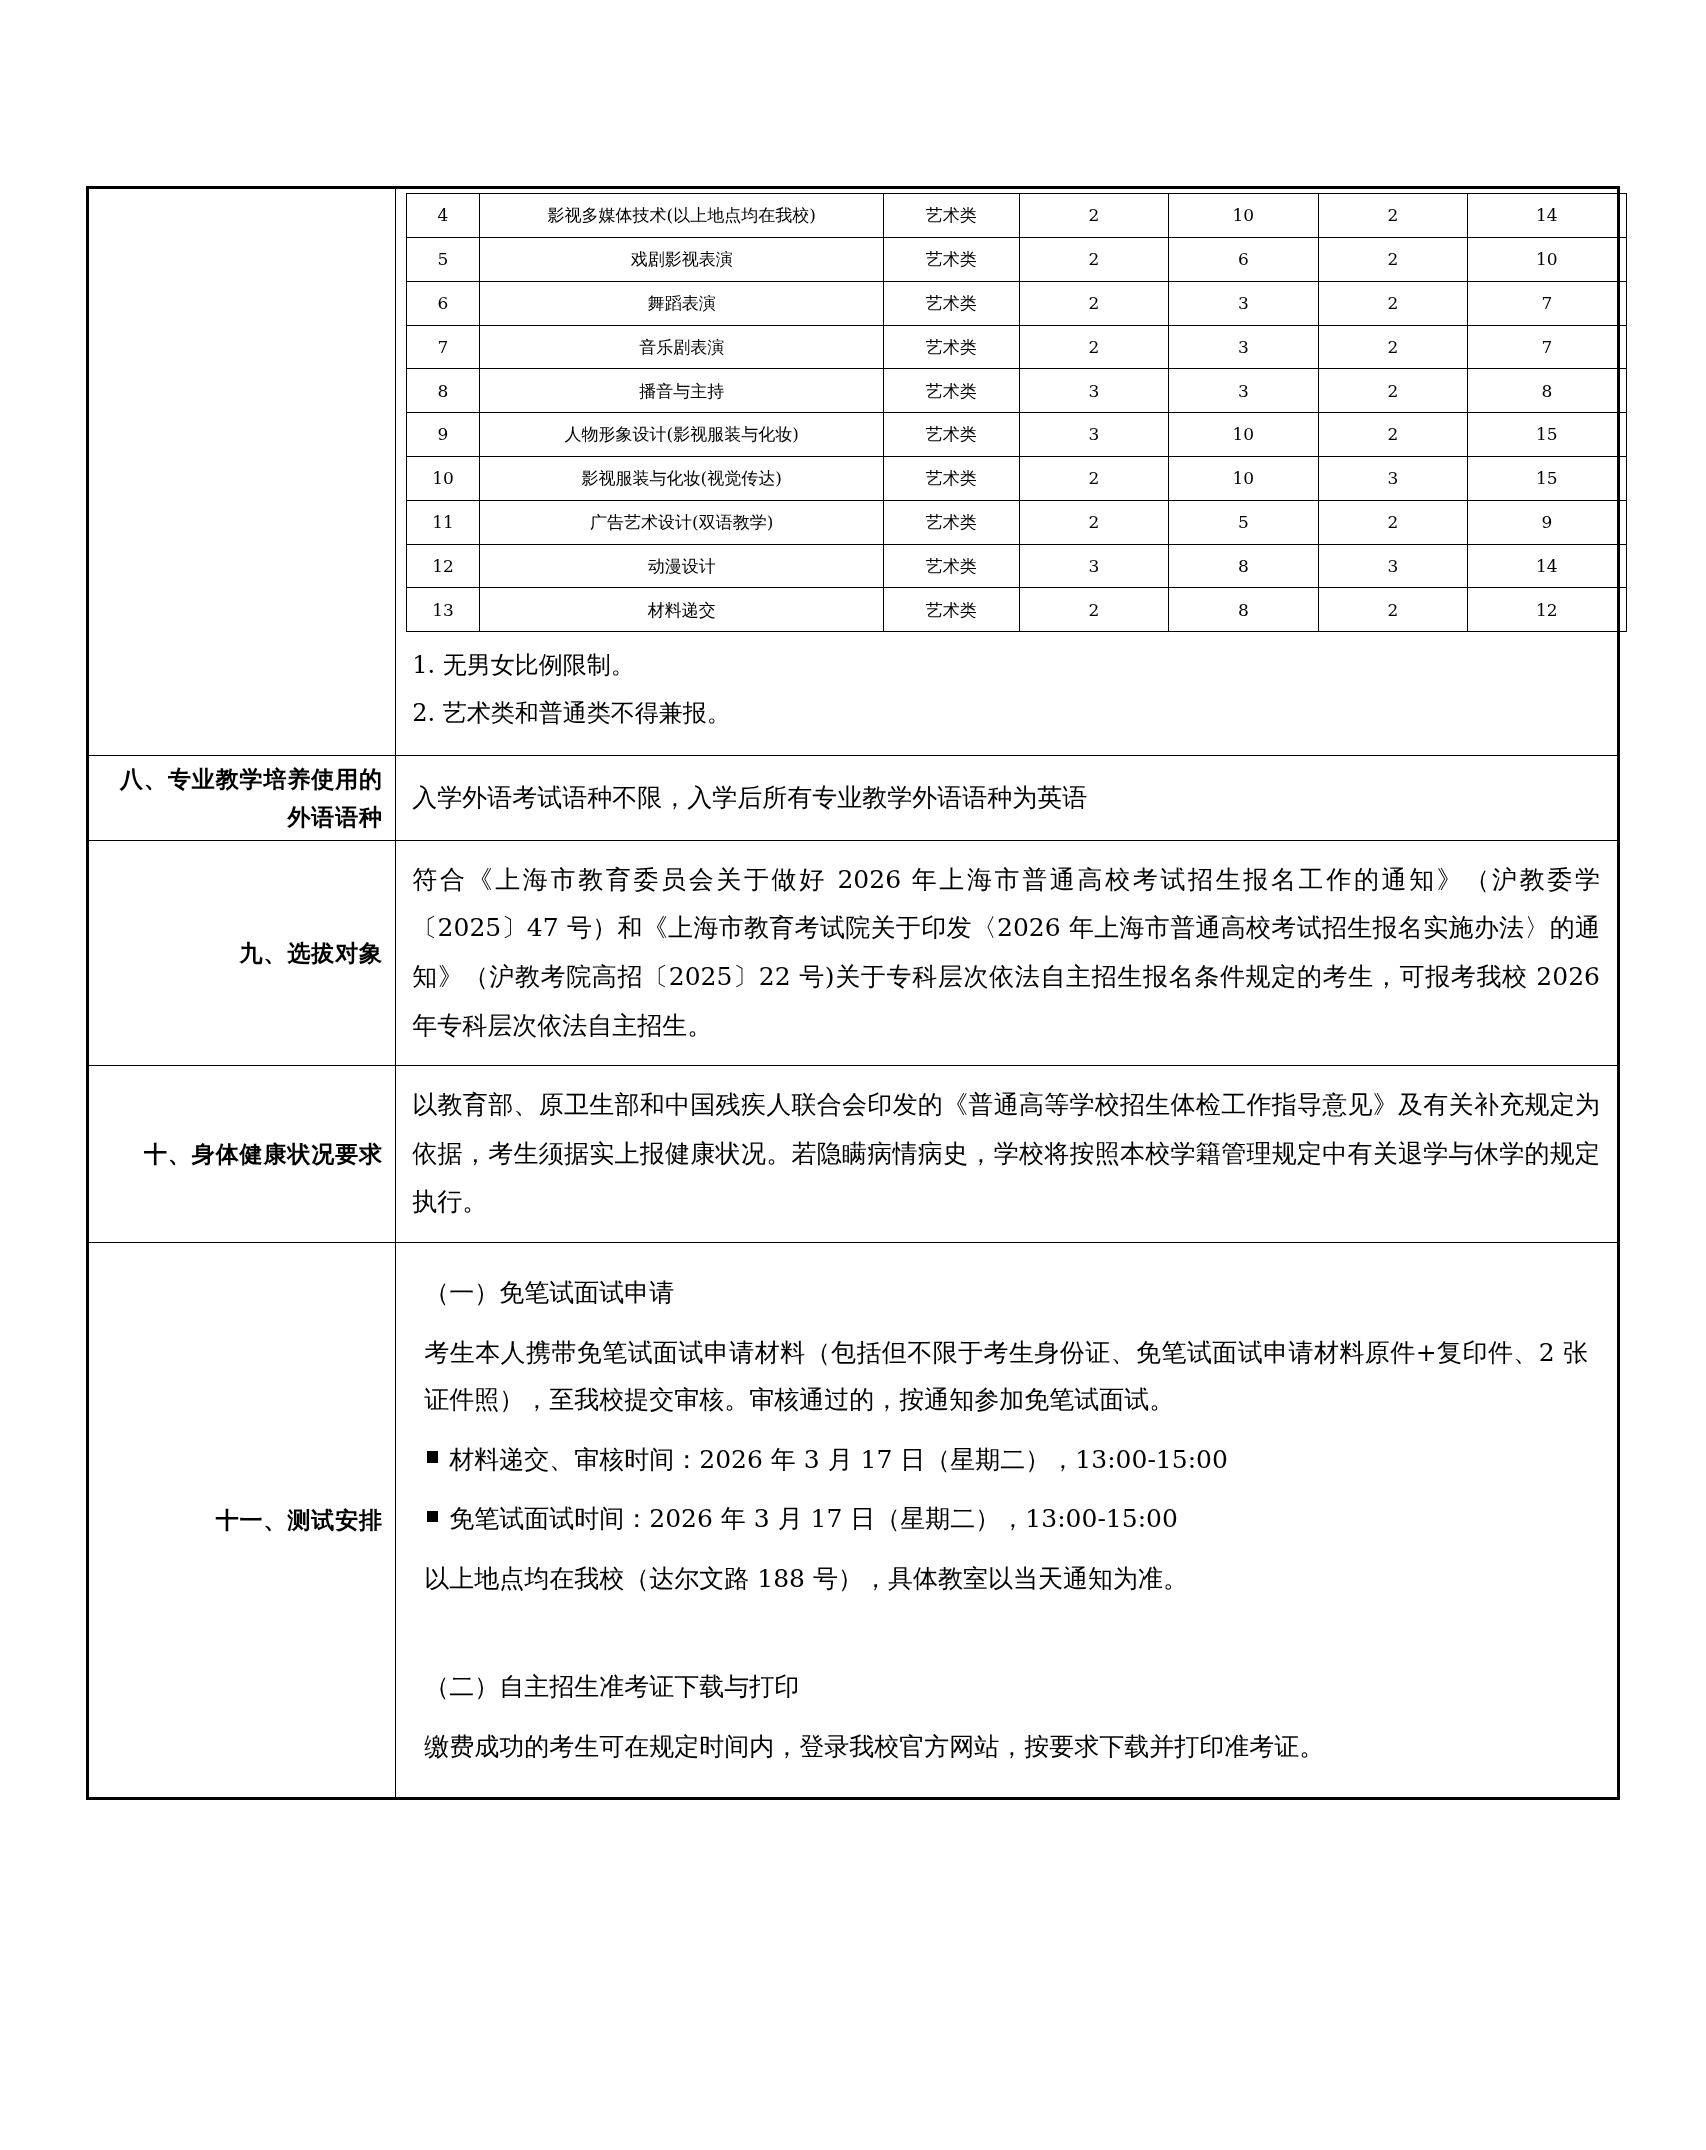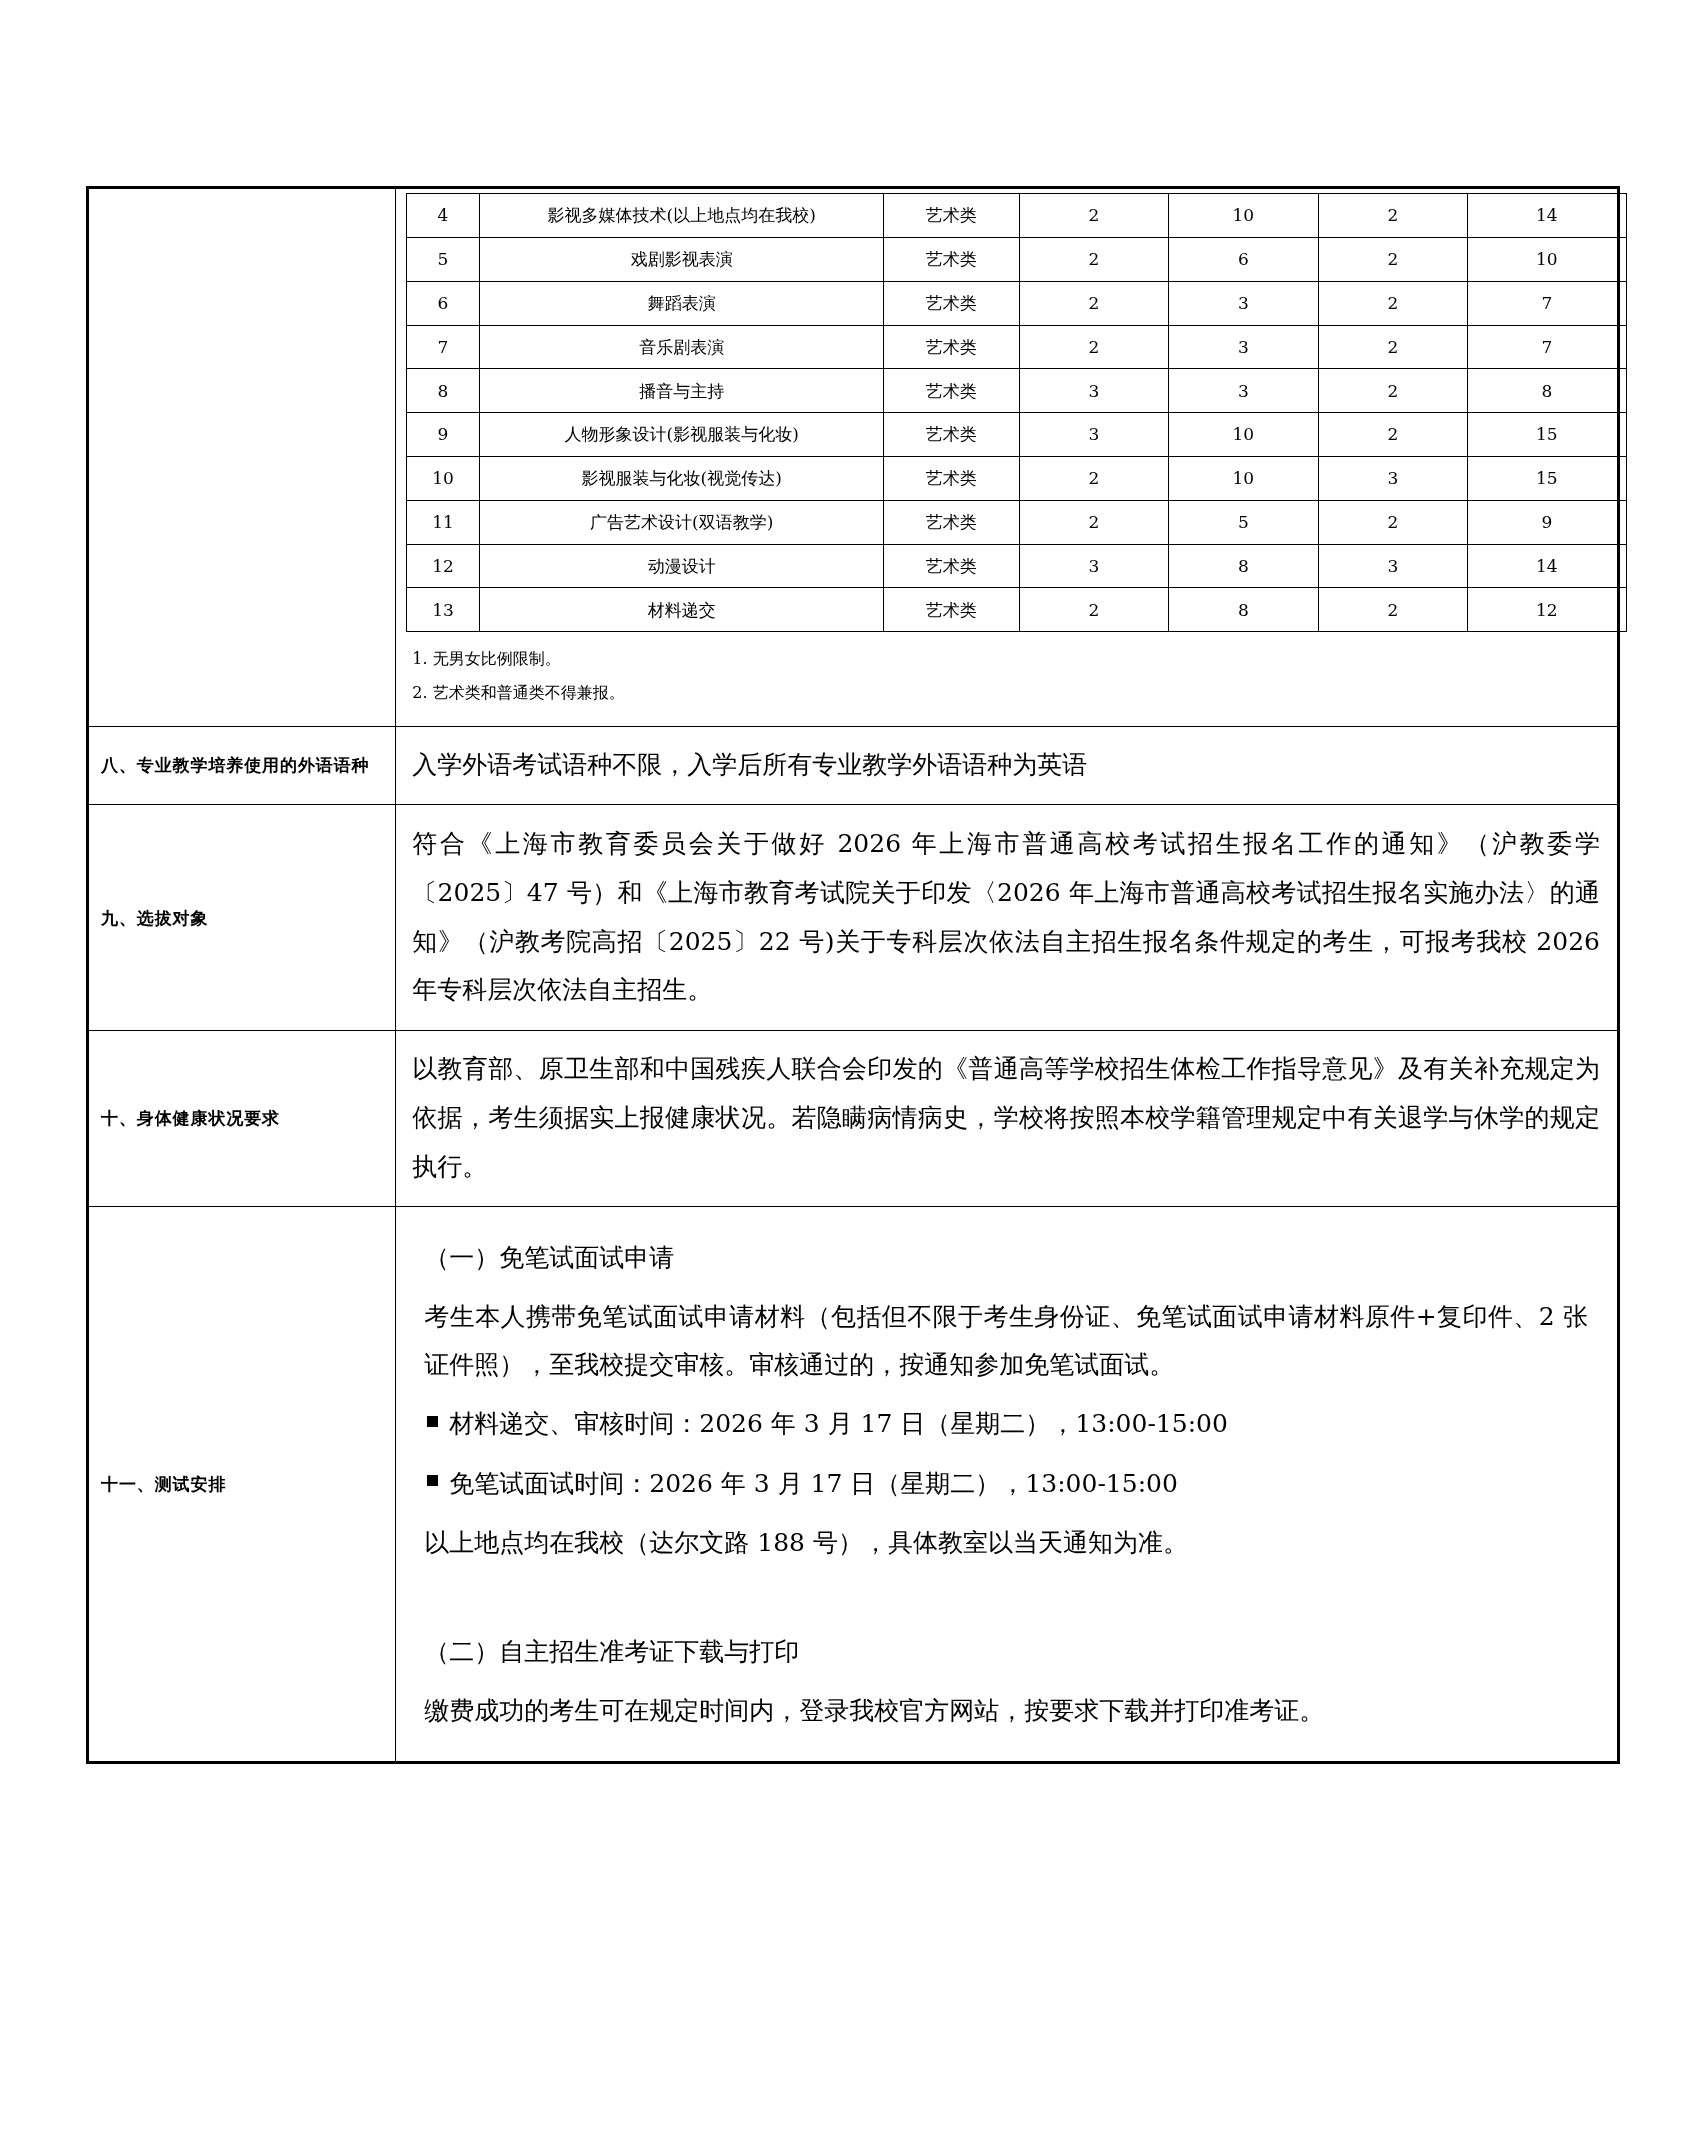--- a/index.html
+++ b/index.html
@@ -38,24 +38,24 @@
     border: 1.3px solid #000;
     vertical-align: middle;
     padding: 0;
   }
   .outer-table {
     border: 3px solid #000;
   }
 
   .label-cell {
     width: 282px;
-    text-align: left;
+    text-align: right;
     font-family: "DejaVu Serif", "Liberation Serif", serif;
     font-weight: bold;
-    font-size: 17px;
+    font-size: 23px;
     line-height: 1.65;
     letter-spacing: 0.9px;
     padding: 4.3px 12px !important;
   }
   .body-cell {
     padding: 0 !important;
     vertical-align: top;
   }
 
   
@@ -79,21 +79,21 @@
   .majors-table .c-type  { width: 121px; text-align: center; }
   .majors-table .c-n1    { width: 134px; }
   .majors-table .c-n2    { width: 134px; }
   .majors-table .c-n3    { width: 134px; }
   .majors-table .c-n4    { width: 142px; }
   .majors-table tr.total-row td { font-weight: bold; }
   .majors-table tr.total-row td.total-label { font-weight: bold; }
 
   .notes {
     padding: 12px 13px 14.6px 16.3px;
-    font-size: 16px;
+    font-size: 24px;
     line-height: 1.82;
     font-family: "DejaVu Serif", "Liberation Serif", serif;
   }
   .notes p { margin: 0 0 4.3px 0; }
 
   .para {
     padding: 14.6px 17px 14.6px 16.3px;
     font-size: 25px;
     line-height: 1.95;
     text-align: justify;

